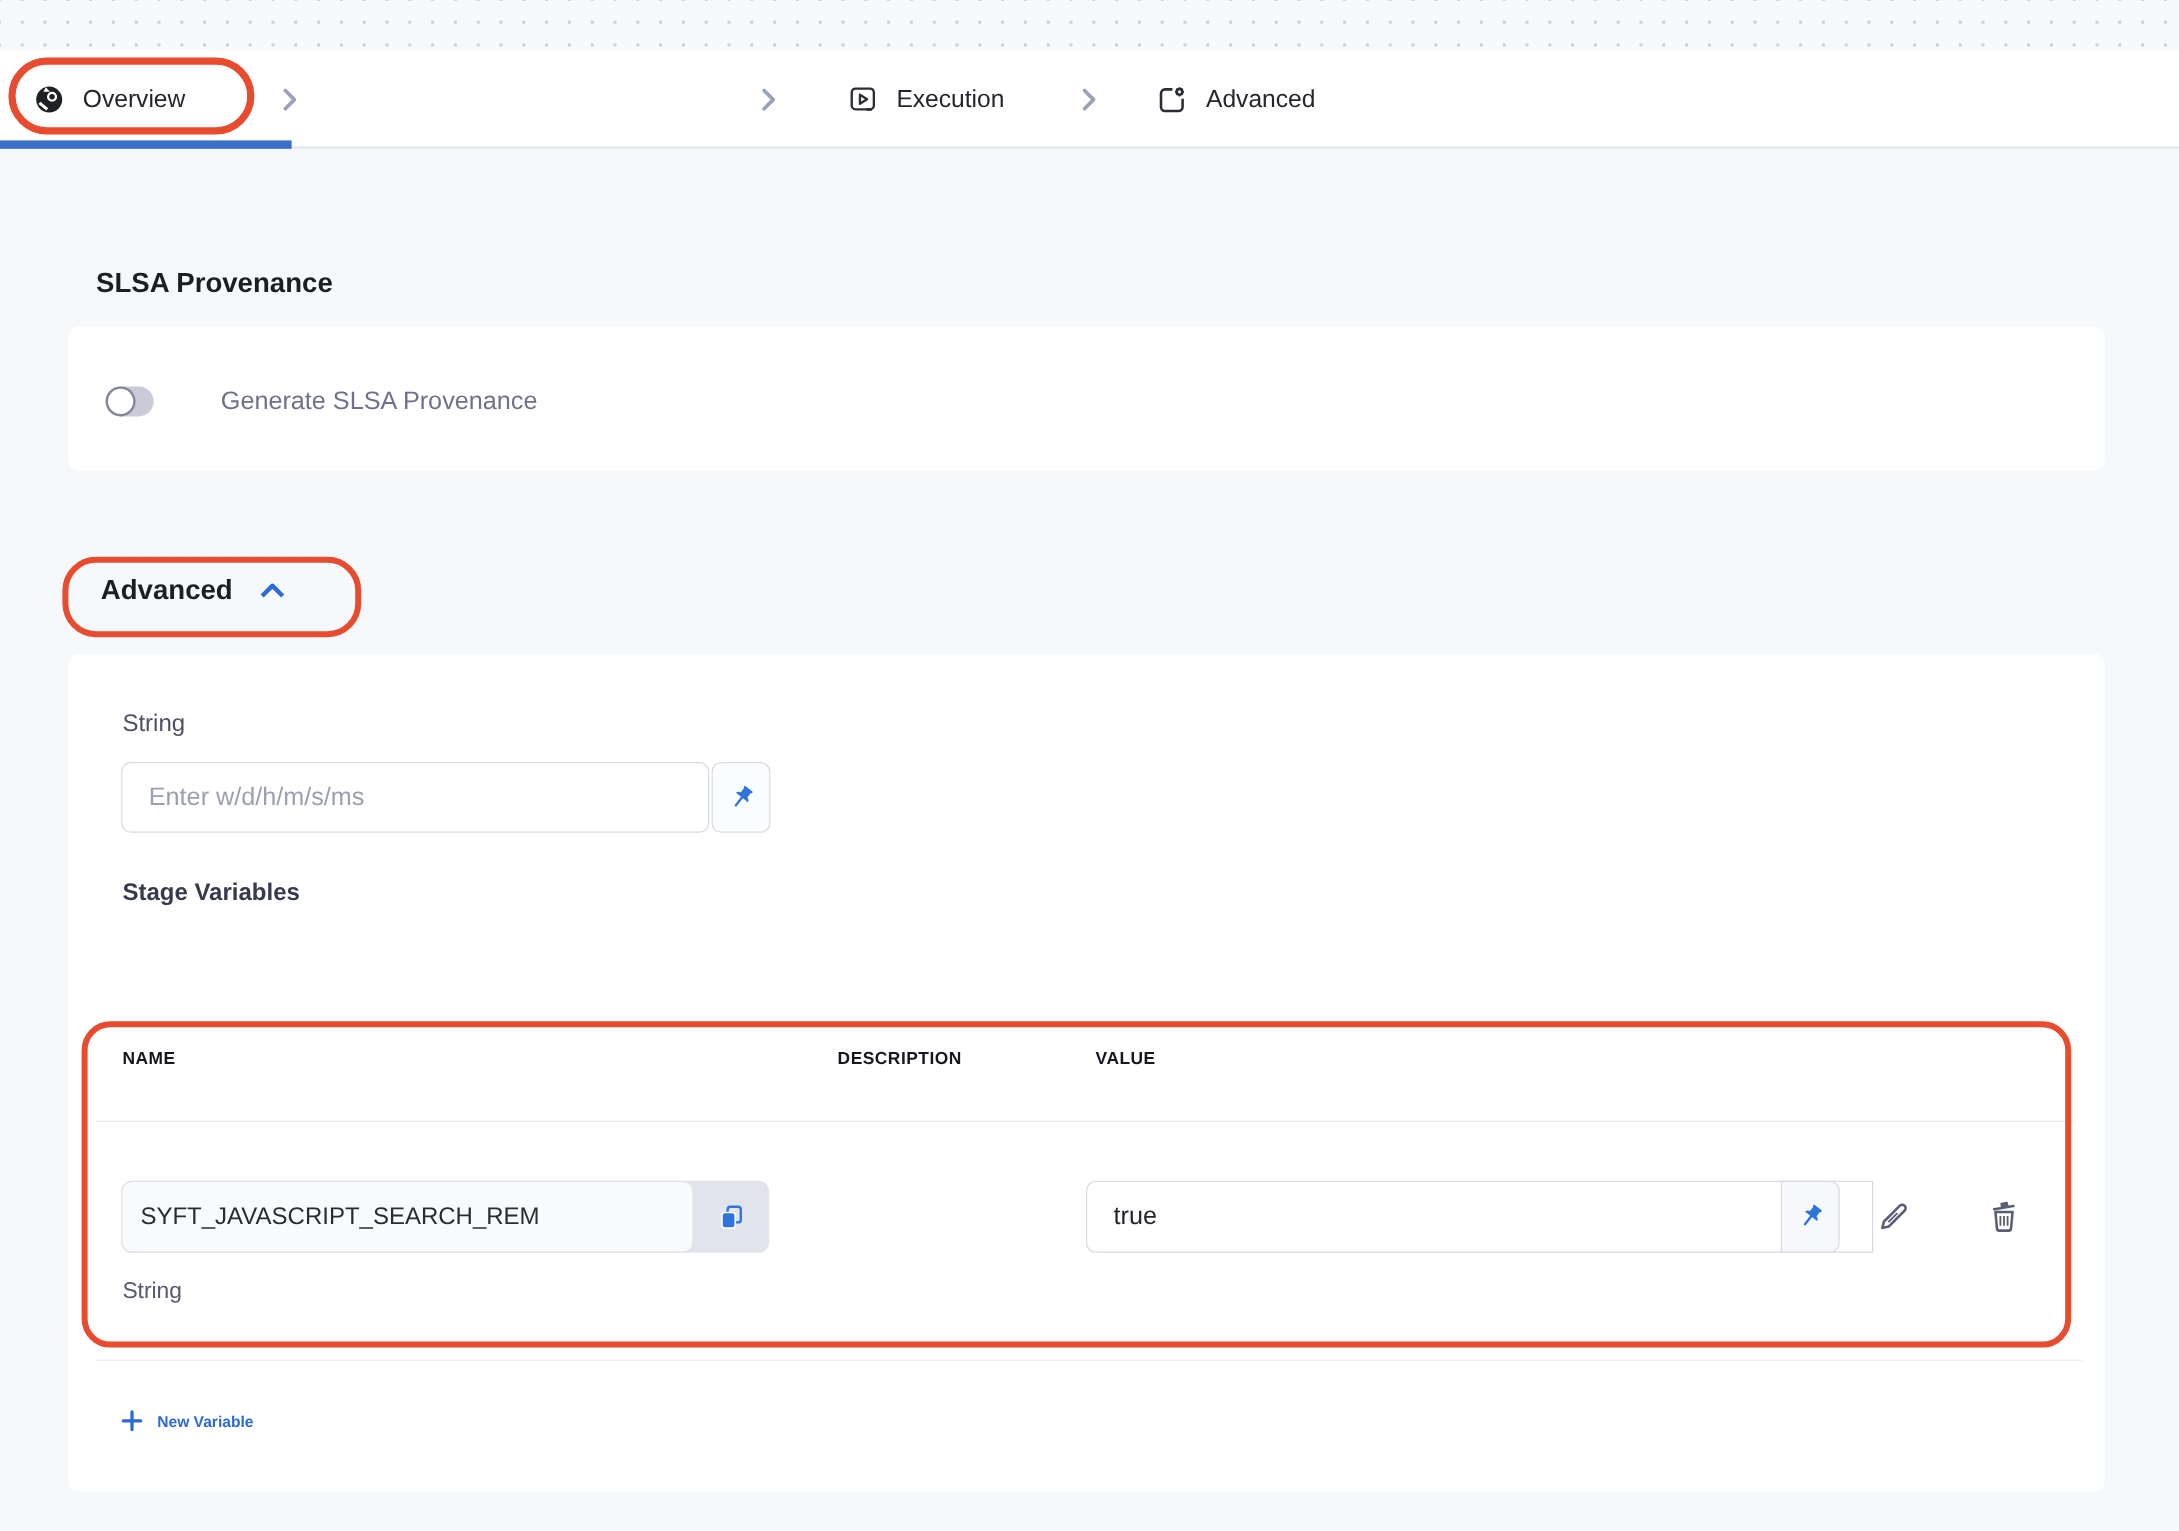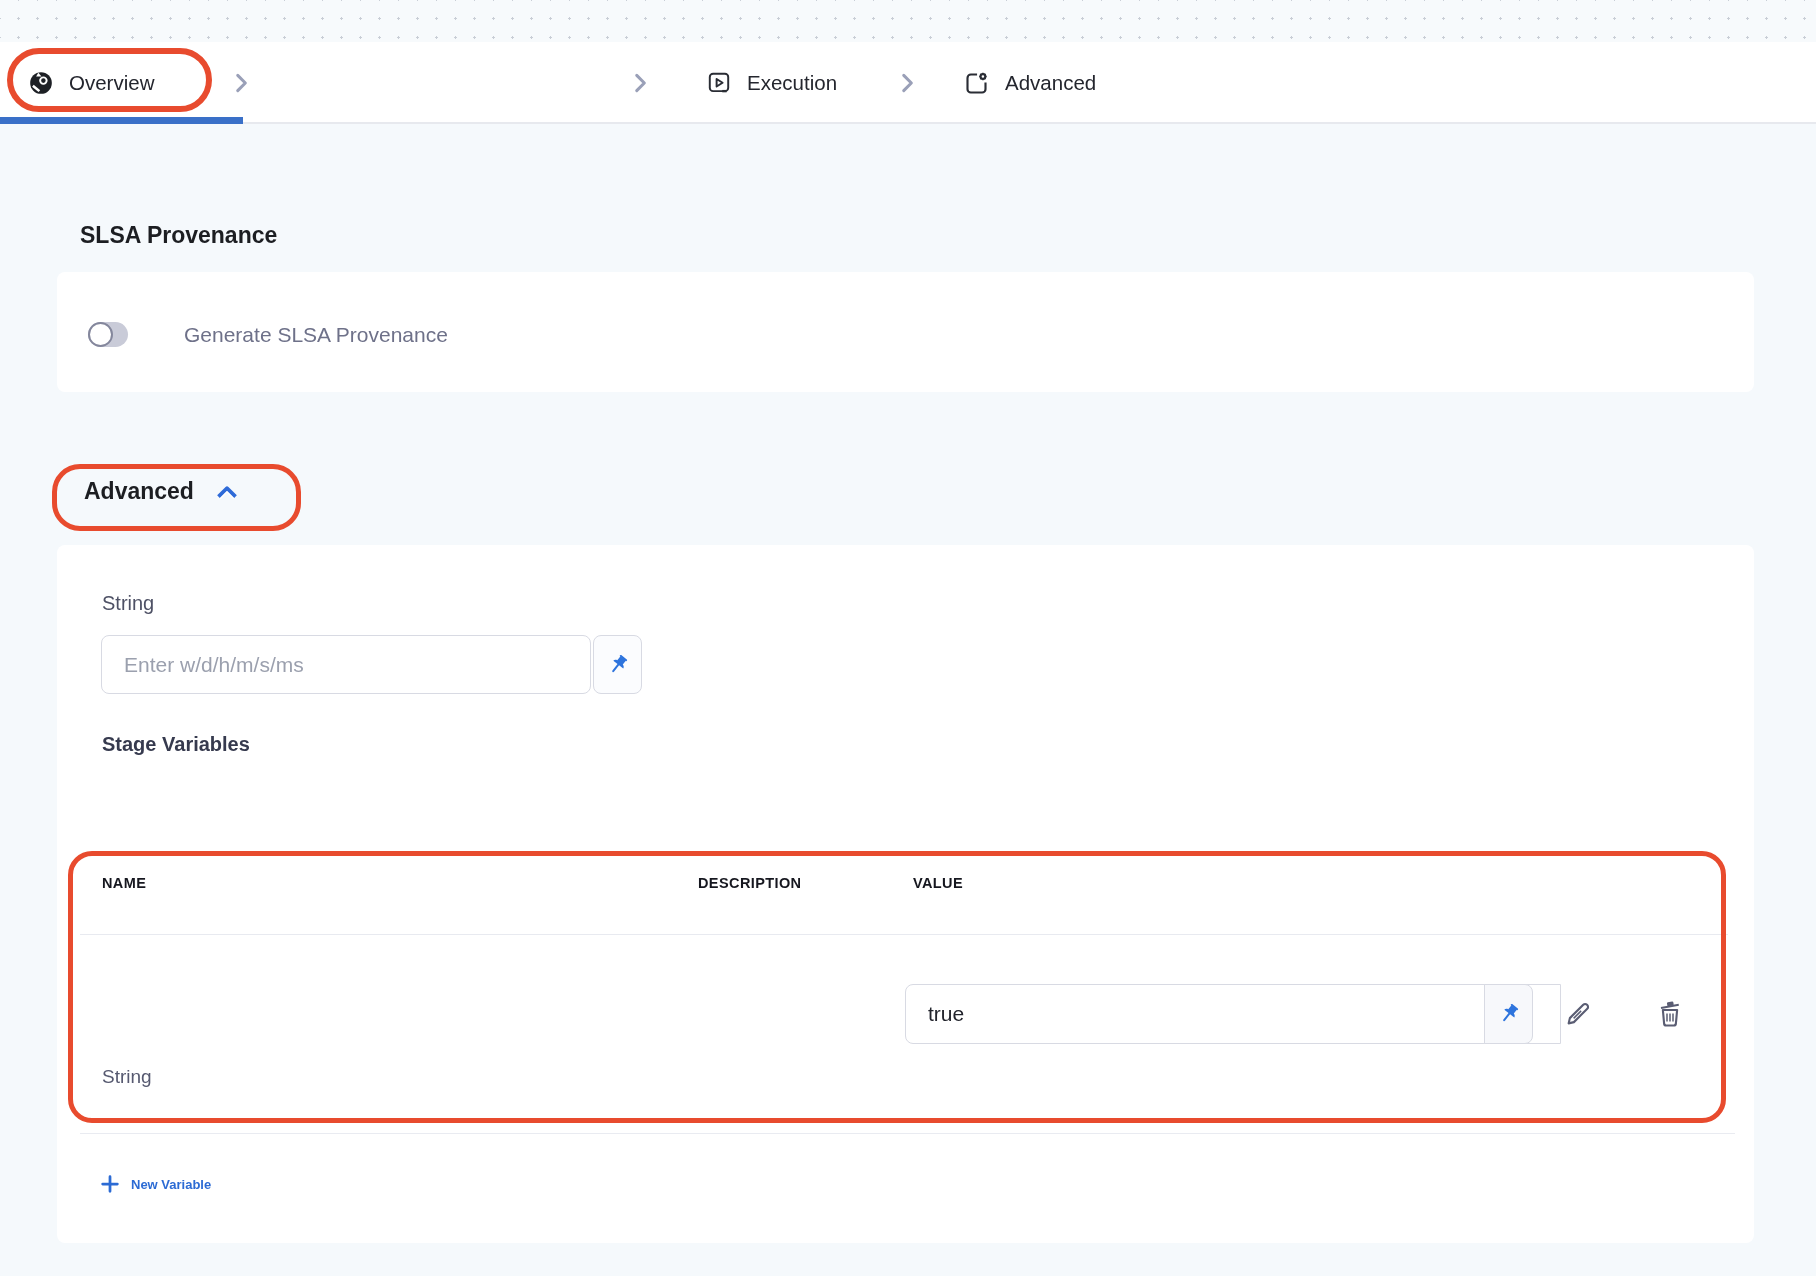--- a/index.html
+++ b/index.html
@@ -187,20 +187,29 @@
     </svg>
   </div>
 
   <div class="h-stagevars">Stage Variables</div>
 
   <div class="col-header col-name">NAME</div>
   <div class="col-header col-desc">DESCRIPTION</div>
   <div class="col-header col-value">VALUE</div>
   <div class="tbl-divider"></div>
 
+  <div class="name-wrap">
+    <input class="name-input" type="text" readonly="" value="SYFT_JAVASCRIPT_SEARCH_REM" style="">
+    <div class="copy-btn">
+      <svg width="25" height="25" viewBox="0 0 24 24">
+        <rect x="9" y="3.5" width="10.5" height="12.5" rx="2.2" fill="none" stroke="#2e74dd" stroke-width="1.9"></rect>
+        <rect x="4.5" y="8" width="10.5" height="12.5" rx="2.2" fill="#2e74dd" stroke="#ffffff" stroke-width="1.2"></rect>
+      </svg>
+    </div>
+  </div>
   <div class="type-label">String</div>
 
   <input class="text-input value-input" type="text" value="true" style="">
   <div class="pin-seg pin-seg-value">
     <svg width="24" height="24" viewBox="0 0 24 24">
       <g transform="rotate(38 12 12)">
         <path d="M15.5 3.5 v5.2 c1.6 .4 2.8 1.5 2.8 2.8 H5.7 c0-1.3 1.2-2.4 2.8-2.8 V3.5 Z" fill="#2e74dd"></path>
         <rect x="7.6" y="2.2" width="8.8" height="1.9" rx=".9" fill="#2e74dd"></rect>
         <path d="M12 11.5 v8.3" stroke="#2e74dd" stroke-width="2" stroke-linecap="round"></path>
       </g>

